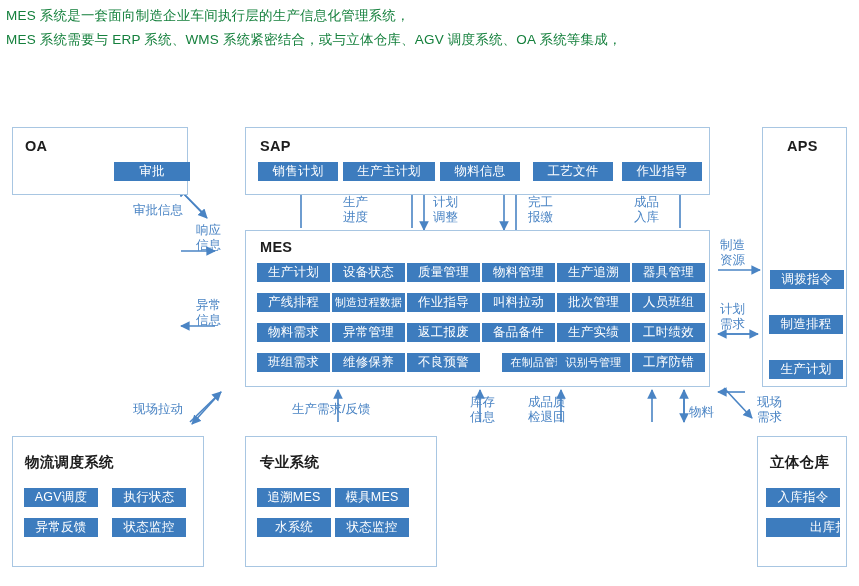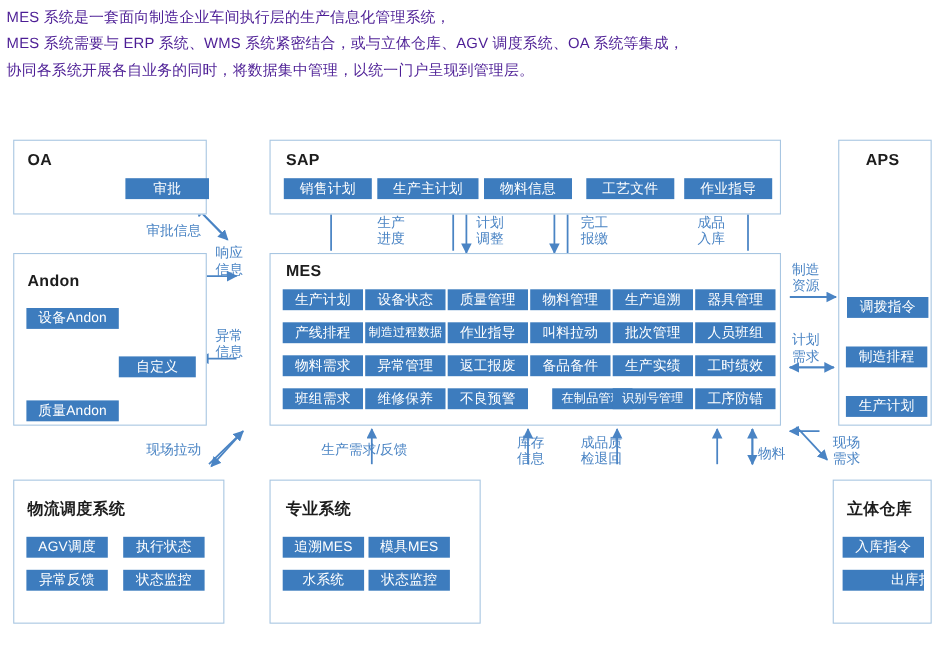--- a/index.html
+++ b/index.html
@@ -7,21 +7,21 @@
     width:859px;height:586px;
     background:#ffffff;
     font-family:"Liberation Sans","DejaVu Sans",sans-serif;
     color:#333;
     overflow:hidden;
     position:relative;
   }
   
   #intro{
     position:absolute;left:6px;top:4px;width:845px;
-    font-size:13.5px;line-height:24px;color:#4c1d95;
+    font-size:13.5px;line-height:24px;color:#15803d;
     letter-spacing:.2px;
   }
   #intro .line{white-space:nowrap;}
 
   
   #diagram{position:absolute;left:0;top:110px;width:859px;height:476px;}
 
   .box{
     position:absolute;
     border:1px solid #a8c6e2;
@@ -62,21 +62,20 @@
 
   
   #arrows{position:absolute;left:0;top:0;width:859px;height:476px;pointer-events:none;}
 </style>
 </head>
 <body>
 
 <div id="intro">
   <div class="line">MES 系统是一套面向制造企业车间执行层的生产信息化管理系统，</div>
   <div class="line">MES 系统需要与 ERP 系统、WMS 系统紧密结合，或与立体仓库、AGV 调度系统、OA 系统等集成，</div>
-  <div class="line">协同各系统开展各自业务的同时，将数据集中管理，以统一门户呈现到管理层。</div>
 </div>
 
 <div id="diagram">
 
   <svg id="arrows" viewBox="0 0 859 476">
     <defs>
       <marker id="ah" markerWidth="7" markerHeight="7" refX="5.4" refY="3" orient="auto">
         <path d="M0,0 L6,3 L0,6 z" fill="#4a84c4"></path>
       </marker>
     </defs>
@@ -127,26 +126,20 @@
     <div class="tag" style="left:376px;top:34px;width:80px;">作业指导</div>
   </div>
 
   <div class="box" style="left:762px;top:17px;width:85px;height:260px;">
     <div class="title" style="left:24px;top:10px;">APS</div>
     <div class="tag" style="left:7px;top:142px;width:74px;">调拨指令</div>
     <div class="tag" style="left:6px;top:187px;width:74px;">制造排程</div>
     <div class="tag" style="left:6px;top:232px;width:74px;">生产计划</div>
   </div>
 
-  <div class="box" style="left:12px;top:120px;width:176px;height:157px;">
-    <div class="title" style="left:12px;top:17px;">Andon</div>
-    <div class="tag" style="left:11px;top:49px;width:84px;">设备Andon</div>
-    <div class="tag" style="left:95px;top:93px;width:70px;">自定义</div>
-    <div class="tag" style="left:11px;top:133px;width:84px;">质量Andon</div>
-  </div>
 
   <div class="box" style="left:245px;top:120px;width:465px;height:157px;">
     <div class="title" style="left:14px;top:8px;">MES</div>
 
     <div class="tag" style="left:11px;top:32px;width:73px;">生产计划</div>
     <div class="tag" style="left:86px;top:32px;width:73px;">设备状态</div>
     <div class="tag" style="left:161px;top:32px;width:73px;">质量管理</div>
     <div class="tag" style="left:236px;top:32px;width:73px;">物料管理</div>
     <div class="tag" style="left:311px;top:32px;width:73px;">生产追溯</div>
     <div class="tag" style="left:386px;top:32px;width:73px;">器具管理</div>

